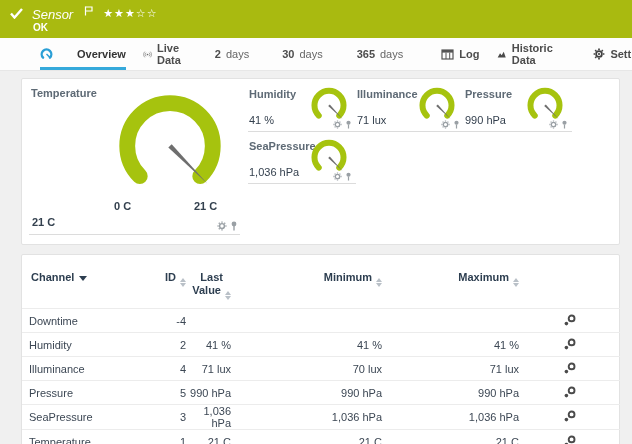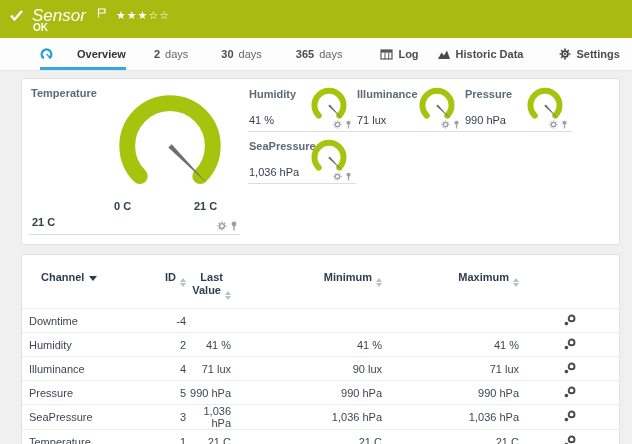--- a/index.html
+++ b/index.html
@@ -3,21 +3,21 @@
 <meta charset="utf-8">
 <style>
   * { margin:0; padding:0; box-sizing:border-box; }
   html,body { width:632px; height:444px; overflow:hidden; }
   body { background:#f0f0f0; font-family:"Liberation Sans", sans-serif; position:relative; }
 
   
   .topbar { height:38px; background:#a9ba10; position:relative; color:#fff; }
   .topbar-line { position:absolute; left:10px; top:6px; display:flex; align-items:center; }
   .check { font-size:14px; font-weight:bold; margin-right:9px; }
-  .kind { font-style:italic; font-size:17px; margin-right:7px; }
+  .kind { font-style:italic; font-size:13px; margin-right:7px; }
   .title { font-weight:bold; font-size:15px; letter-spacing:.2px; }
   .flag { margin:-7px 0 0 4px; }
   .stars { font-size:11px; letter-spacing:1px; margin:-2px 0 0 10px; }
   .status-ok { position:absolute; left:33px; top:22px; font-size:10px; font-weight:bold; }
 
   
   .tabs { height:33px; background:#fdfdfd; border-bottom:1px solid #e7e7e7; display:flex; align-items:stretch; padding-left:40px; }
   .tab { display:flex; align-items:center; gap:5px; font-size:11px; font-weight:bold; color:#4c4c4c;
          border-bottom:3px solid transparent; padding-top:3px; cursor:pointer; }
   .tab.active { border-bottom-color:#35a9db; color:#333;gap:24px; }
@@ -48,21 +48,21 @@
   .small-cell svg.gauge { position:absolute; right:8px; top:3px; width:38px; height:36px; }
   .small-cell .gcell-value { position:absolute; left:1px; bottom:5px; font-weight:normal; color:#333f4d; }
   .small-cell .cell-icons { right:4px; bottom:2px; }
   .cell-empty { border-bottom:none; }
 
   
   table { width:100%; border-collapse:collapse; font-size:11px; table-layout:fixed; }
   col.c-channel{width:120px} col.c-id{width:44px} col.c-last{width:45px}
   col.c-min{width:151px} col.c-max{width:137px} col.c-edit{width:101px}
   th { color:#2d3e50; font-size:11px; font-weight:bold; text-align:right; padding:16px 0 9px 0; vertical-align:top; }
-  th.h-channel { text-align:left; padding-left:19px; cursor:pointer; }
+  th.h-channel { text-align:left; padding-left:9px; cursor:pointer; }
   th .sortwrap { cursor:pointer; }
   td { height:24px; border-top:1px solid #ececec; color:#3c4754; text-align:right; }
   td.d-channel { text-align:left; padding-left:7px; }
   td.d-edit { text-align:center; }
   .sort { display:inline-flex; flex-direction:column; gap:1px; margin-left:4px; transform:translateY(1px); }
   .sort i { width:0; height:0; border-left:3px solid transparent; border-right:3px solid transparent; }
   .sort .up { border-bottom:4px solid #b9c0c7; }
   .sort .dn { border-top:4px solid #b9c0c7; }
   .tri-down { display:inline-block; width:0; height:0; border-left:4px solid transparent; border-right:4px solid transparent; border-top:5px solid #2d3e50; margin-left:5px; }
   .lastvalue-head { display:inline-block; text-align:center; line-height:13px; }
@@ -90,20 +90,27 @@
   <div class="status-ok">OK</div>
 </header>
 
 <nav class="tabs">
   <div class="tab active t1">
     <svg width="13" height="12" viewBox="0 0 14 13">
         <path d="M3.3 10.5 A5.2 5.2 0 1 1 10.7 10.5" fill="none" stroke="#2a9fd6" stroke-width="2.6" stroke-linecap="round"></path>
         <line x1="7" y1="6.5" x2="10.5" y2="10" stroke="#2a9fd6" stroke-width="1.6"></line>
       </svg>
     <span>Overview</span>
+  </div>
+  <div class="tab t2">
+    <svg width="15" height="11" viewBox="0 0 15 11">
+        <circle cx="7.5" cy="5.5" r="1.4" fill="#6b6b6b"></circle>
+        <path d="M5 2.5 a4.2 4.2 0 0 0 0 6 M3 0.8 a6.6 6.6 0 0 0 0 9.4 M10 2.5 a4.2 4.2 0 0 1 0 6 M12 0.8 a6.6 6.6 0 0 1 0 9.4" fill="none" stroke="#787878" stroke-width="1.1"></path>
+      </svg>
+    <span>Live Data</span>
   </div>
   <div class="tab t3">
     <span>2</span>
       <span class="word">days</span>
   </div>
   <div class="tab t4">
     <span>30</span>
       <span class="word">days</span>
   </div>
   <div class="tab t5">
@@ -305,21 +312,21 @@
         <td>41 %</td>
         <td class="d-edit"><svg class="edit-ico" width="12" height="12" viewBox="0 0 12 12">
               <circle cx="7.6" cy="4.4" r="2.9" fill="none" stroke="#4a4a4a" stroke-width="1.9"></circle>
               <circle cx="2.4" cy="9.6" r="1.8" fill="#4a4a4a"></circle>
             </svg></td>
       </tr>
       <tr>
         <td class="d-channel">Illuminance</td>
         <td>4</td>
         <td>71 lux</td>
-        <td>90 lux</td>
+        <td>70 lux</td>
         <td>71 lux</td>
         <td class="d-edit"><svg class="edit-ico" width="12" height="12" viewBox="0 0 12 12">
               <circle cx="7.6" cy="4.4" r="2.9" fill="none" stroke="#4a4a4a" stroke-width="1.9"></circle>
               <circle cx="2.4" cy="9.6" r="1.8" fill="#4a4a4a"></circle>
             </svg></td>
       </tr>
       <tr>
         <td class="d-channel">Pressure</td>
         <td>5</td>
         <td>990 hPa</td>

